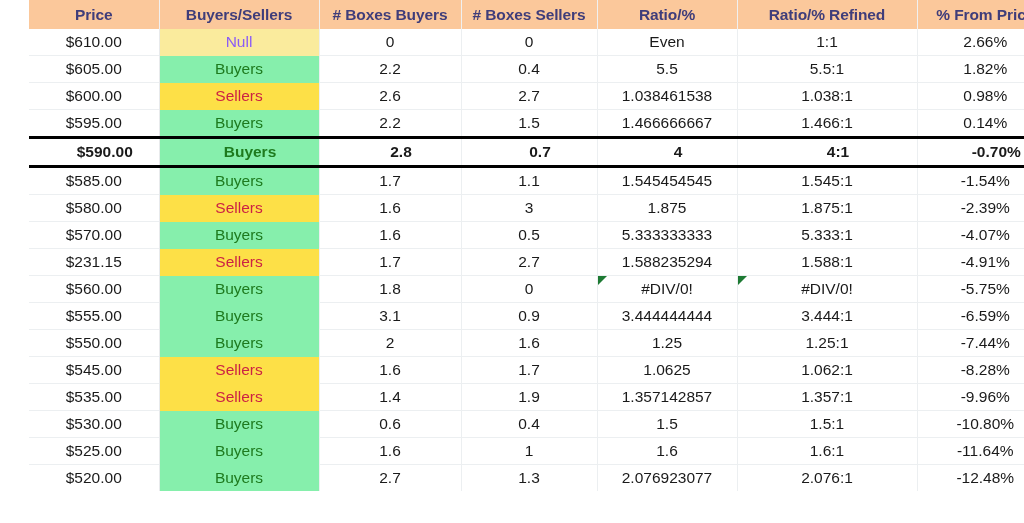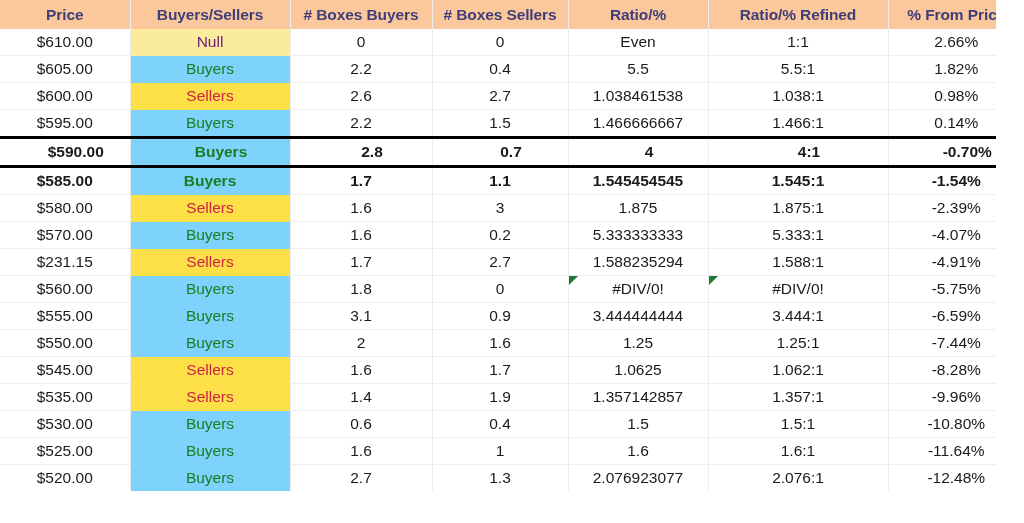--- a/index.html
+++ b/index.html
@@ -13,20 +13,21 @@
     overflow: hidden;
     font-family: "Liberation Sans", sans-serif;
     -webkit-font-smoothing: antialiased;
   }
 
   #sheet {
     width: 996px;
     height: 523px;
     position: relative;
     overflow: hidden;
+    margin-left: 29px;
   }
 
   table.grid {
     border-collapse: collapse;
     table-layout: fixed;
     width: 1024px;
   }
 
   
   col.c-price     { width: 130px; }
@@ -72,33 +73,33 @@
   
   tbody td.col-price { border-right: 1px solid #e8eaec; }
 
   
   tbody td.col-bs {
     border-top: none;
     border-right: 1px solid #eceff1;
     font-weight: normal;
   }
 
-  td.fill-buyers  { background: #7dd3fc; color: #1e7a1e; }
+  td.fill-buyers  { background: #86efac; color: #1e7a1e; }
   td.fill-sellers { background: #fde047; color: #cc2244; }
-  td.fill-null    { background: #faeb9d; color: #701a75; }
+  td.fill-null    { background: #faeb9d; color: #8b5cf6; }
 
   
   tr.row-highlight td {
     font-weight: bold;
     border-top: 3px solid #000000;
     border-bottom: 3px solid #000000;
     padding-left: 28px;
   }
   tr.row-highlight td.col-bs { border-top: 3px solid #000000; }
-  tr.row-after-highlight td { border-top: none; font-weight: bold; }
+  tr.row-after-highlight td { border-top: none; }
 
   
   .err-marker {
     position: absolute;
     top: 0;
     left: 0;
     width: 0;
     height: 0;
     border-top: 9px solid #1d7a33;
     border-right: 9px solid transparent;
@@ -190,21 +191,21 @@
           <td class="col-boxes-buyers">1.6</td>
           <td class="col-boxes-sellers">3</td>
           <td class="col-ratio">1.875</td>
           <td class="col-ratio-ref">1.875:1</td>
           <td class="col-pct">-2.39%</td>
         </tr>
         <tr>
           <td class="col-price">$570.00</td>
           <td class="col-bs fill-buyers">Buyers</td>
           <td class="col-boxes-buyers">1.6</td>
-          <td class="col-boxes-sellers">0.2</td>
+          <td class="col-boxes-sellers">0.5</td>
           <td class="col-ratio">5.333333333</td>
           <td class="col-ratio-ref">5.333:1</td>
           <td class="col-pct">-4.07%</td>
         </tr>
         <tr>
           <td class="col-price">$231.15</td>
           <td class="col-bs fill-sellers">Sellers</td>
           <td class="col-boxes-buyers">1.7</td>
           <td class="col-boxes-sellers">2.7</td>
           <td class="col-ratio">1.588235294</td>

